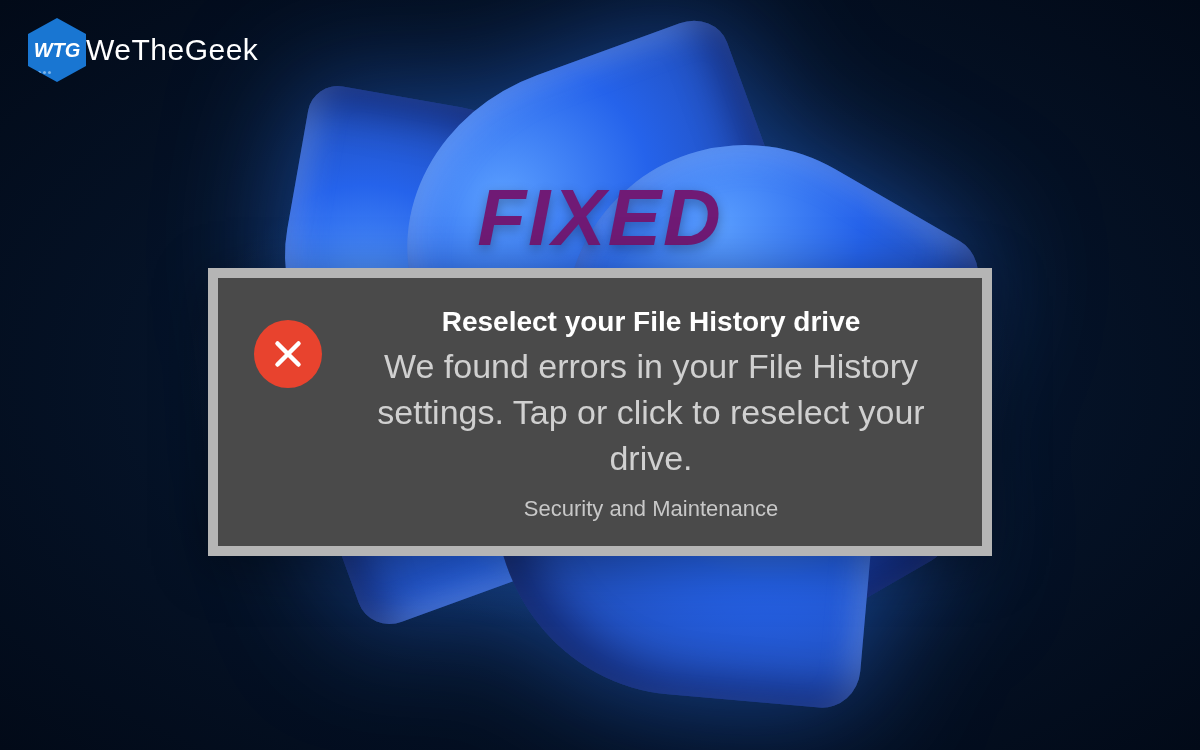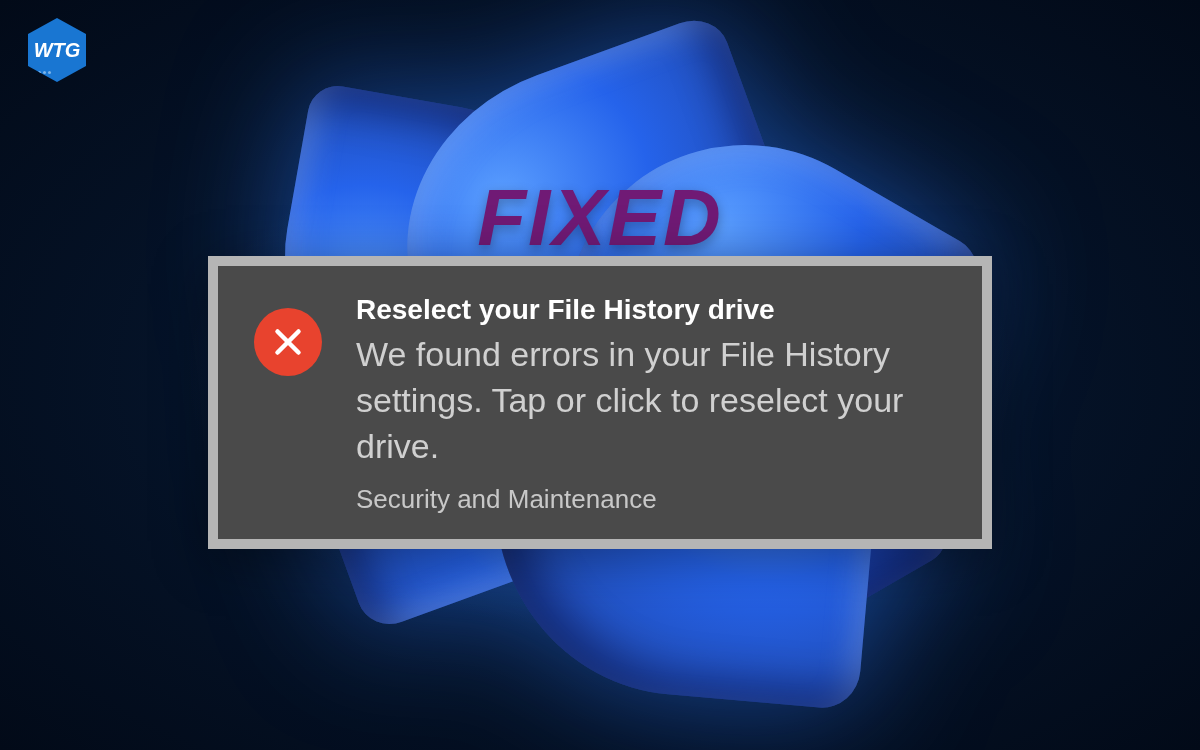--- a/index.html
+++ b/index.html
@@ -108,24 +108,25 @@
       font-weight: 900;
       font-style: italic;
       letter-spacing: 2px;
       z-index: 5;
       text-shadow: 0 4px 12px rgba(0,0,0,0.3);
     }
     
     
     .notification-wrapper {
       position: absolute;
-      top: 256px;
+      top: 268px;
       left: 50%;
       transform: translateX(-50%);
       z-index: 6;
+      text-align: center;
     }
     
     .notification {
       width: 784px;
       background: #4a4a4a;
       border: 10px solid #b5b5b5;
       padding: 28px 36px 24px 36px;
       display: flex;
       gap: 34px;
       align-items: flex-start;
@@ -167,21 +168,21 @@
     .notification-body {
       color: #d0d0d0;
       font-size: 34px;
       font-weight: 400;
       line-height: 1.35;
       margin-bottom: 14px;
     }
     
     .notification-source {
       color: #c8c8c8;
-      font-size: 26px;
+      font-size: 22px;
       font-weight: 400;
     }
   </style>
 </head>
 <body>
 
 <div class="glow"></div>
 <div class="bloom-wrapper">
   <div class="petal p5"></div>
   <div class="petal p4"></div>
@@ -193,20 +194,21 @@
 
 <div class="logo-container">
   <div class="logo-hex">
     <span class="logo-hex-inner">WTG</span>
     <div class="logo-dots">
         <span></span>
         <span></span>
         <span></span>
       </div>
   </div>
+  <div class="logo-text">WeTheGeek</div>
 </div>
 
 <div class="fixed-heading">FIXED</div>
 
 <div class="notification-wrapper">
   <div class="notification">
     <div class="error-icon-container">
       <div class="error-icon">
         <svg viewBox="0 0 24 24" fill="none" stroke="white" stroke-width="3" stroke-linecap="round">
           <line x1="5" y1="5" x2="19" y2="19"></line>

